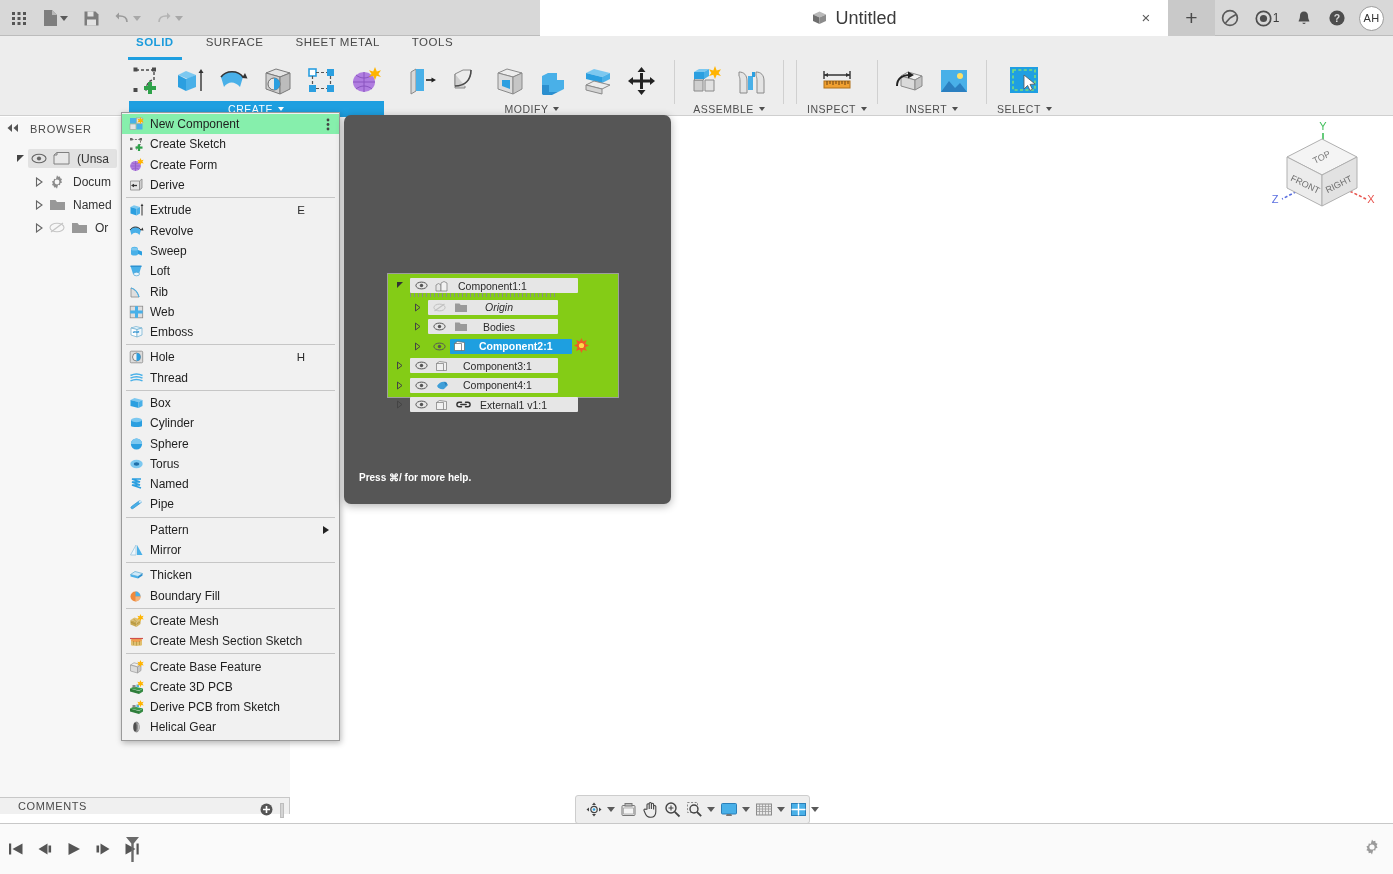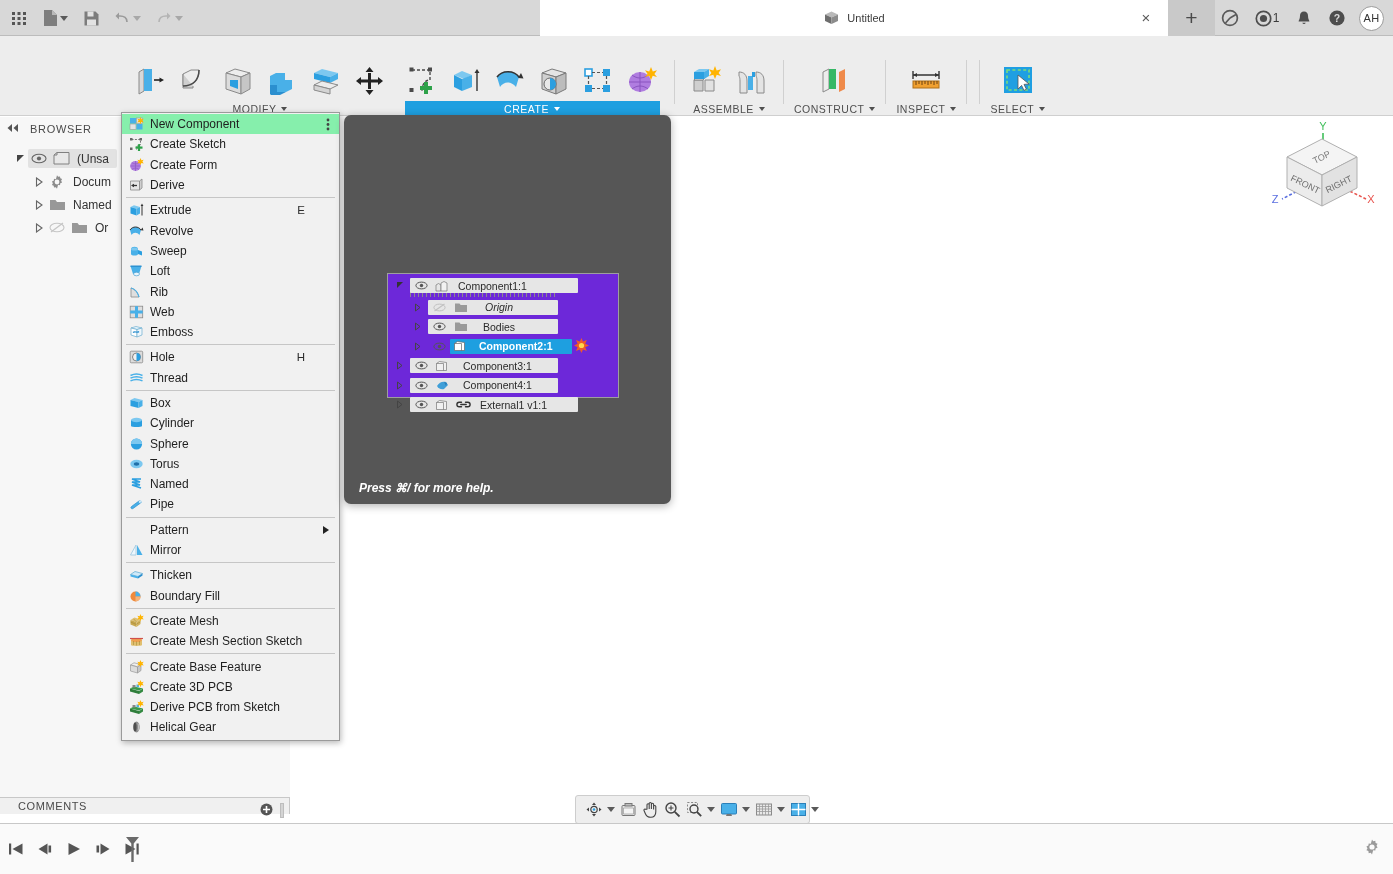--- a/index.html
+++ b/index.html
@@ -21,21 +21,21 @@
   .tb-left { position:absolute; left:0; top:0; height:36px; display:flex; align-items:center; padding-left:4px; }
   .tb-btn { width:30px; height:30px; display:flex; align-items:center; justify-content:center; cursor:default; }
   .tb-btn.wide { width:42px; }
   .caret { width:0;height:0;border-left:4px solid transparent;border-right:4px solid transparent;border-top:5px solid #5a5a5a; margin-left:2px;}
   .caret.dis { border-top-color:#a8a8a8; }
 
   .doc-tab {
     position:absolute; left:540px; top:0; width:628px; height:36px;
     background:#ffffff; display:flex; align-items:center; justify-content:center; gap:7px;
   }
-  .doc-tab .title { font-size:11px; color:#3b3b3b; }
+  .doc-tab .title { font-size:18px; color:#3b3b3b; }
   .tab-close { position:absolute; right:14px; top:10px; width:16px; height:16px; color:#5a5a5a; font-size:15px; line-height:16px; text-align:center; cursor:default;}
 
   .newtab {
     position:absolute; left:1168px; top:0; width:47px; height:36px;
     background:#c9c9c9; display:flex;align-items:center;justify-content:center;
     font-size:21px; color:#4a4a4a; font-weight:300;
   }
   .tb-right { position:absolute; right:6px; top:0; height:36px; display:flex; align-items:center; gap:3px; }
   .tb-ricon { width:30px; height:30px; display:flex; align-items:center; justify-content:center; position:relative; }
   .badge-num { font-size:12px; color:#3b3b3b; margin-left:1px; }
@@ -105,22 +105,22 @@
 
   
   .tooltip {
     position:absolute; left:344px; top:115px; width:327px; height:389px;
     background:#565656; border-radius:7px; z-index:50; color:#fff;
     box-shadow:0 2px 8px rgba(0,0,0,.3);
   }
   .tt-p { position:absolute; left:15px; width:296px; font-size:12.4px; font-weight:bold; line-height:16.4px; }
   .tt-p1 { top:29px; }
   .tt-p2 { top:75px; }
-  .tt-img { position:absolute; left:43px; top:158px; width:232px; height:125px; background:#6d28d9; border:1px solid #9e9e9e; }
-  .tt-foot { position:absolute; left:15px; top:366px; font-size:12px; font-weight:bold;font-style:italic; }
+  .tt-img { position:absolute; left:43px; top:158px; width:232px; height:125px; background:#84cc16; border:1px solid #9e9e9e; }
+  .tt-foot { position:absolute; left:15px; top:357px; font-size:10px; font-weight:bold; }
   .tr2 { height:17.5px; display:flex; align-items:center; font-size:10.5px; color:#2a2a2a; }
   .tr2 .c-w { width:20px; display:flex;align-items:center;justify-content:center; }
   .tr2 .c-e { width:22px; display:flex;align-items:center;justify-content:center; }
   .tr2 .c-i { width:21px; display:flex;align-items:center;justify-content:center; }
   .tr2 .c-l { padding-left:5px; }
   .tr2row { display:flex; align-items:center; height:15px; background:#e6e6e6; border-radius:1px; padding-right:10px; }
   .tr2row.blue { background:#1e9fe0; color:#fff; font-weight:bold; }
   .hatch {
     background-image: repeating-linear-gradient(90deg,#8a8a8a 0 1px,transparent 1px 4px);
     height:5px;
@@ -240,74 +240,36 @@
           <circle cx="9" cy="9" r="7.6" fill="#4d4d4d"></circle>
           <text x="9" y="13.2" font-size="10.5" font-family="Liberation Sans, sans-serif" font-weight="bold" fill="#d8d8d8" text-anchor="middle">?</text>
         </svg>
       </div>
       <div class="avatar">AH</div>
     </div>
   </div>
 
   <div class="ribbon">
 
+    <div class="tabs">
+      <div class="rtab active">
+          <span>SOLID</span>
+        </div>
+      <div class="rtab">
+          <span>SURFACE</span>
+        </div>
+      <div class="rtab">
+          <span>SHEET METAL</span>
+        </div>
+      <div class="rtab">
+          <span>TOOLS</span>
+        </div>
+    </div>
 
     <div class="groups">
-
-      <div class="group" style="margin-left:4px;">
-        <div class="grow">
-          <div class="gicon">
-            <svg width="34" height="34" viewBox="0 0 34 34">
-              <path d="M6 8l5-3v22l-5 3z" fill="#d8d8d8" stroke="#8a8a8a"></path>
-              <path d="M11 5h8v22h-8z" fill="#49b0e8"></path>
-              <path d="M21 16h7" stroke="#222" stroke-width="1.6"></path>
-                <path d="M31 16l-4.5-2.6v5.2z" fill="#222"></path>
-            </svg>
-          </div>
-          <div class="gicon">
-            <svg width="34" height="34" viewBox="0 0 34 34">
-              <path d="M6 10l8-4h8c0 10-6 16-16 16z" fill="#ececec" stroke="#888"></path>
-              <path d="M6 10v14h10c0-1 0-1 0-2" fill="#cfcfcf" stroke="#888"></path>
-              <path d="M22 6c0 10-6 16-16 16" fill="none" stroke="#4a4a4a" stroke-width="1.5"></path>
-            </svg>
-          </div>
-          <div class="gicon">
-            <svg width="34" height="34" viewBox="0 0 34 34">
-              <path d="M5 9l9-4 15 4-9 4z" fill="#ededed" stroke="#8a8a8a"></path>
-              <path d="M5 9v16l15 5V13z" fill="#dcdcdc" stroke="#8a8a8a"></path>
-              <path d="M29 9v16l-9 5V13z" fill="#c6c6c6" stroke="#8a8a8a"></path>
-              <path d="M9 16h8v9l-8-3z" fill="#2b9fe0"></path>
-            </svg>
-          </div>
-          <div class="gicon">
-            <svg width="34" height="34" viewBox="0 0 34 34">
-              <path d="M5 12l6-3h9v7h7v9l-6 3h-9v-7H5z" fill="#49b0e8"></path>
-              <path d="M5 12v9h7v7h9l-6 3H6l-1-1z" fill="#2b8fcf"></path>
-            </svg>
-          </div>
-          <div class="gicon">
-            <svg width="34" height="34" viewBox="0 0 34 34">
-              <path d="M5 9l8-4 16 4-8 4z" fill="#7cc8f0"></path>
-              <path d="M5 9v6l16 4V13z" fill="#2b9fe0"></path>
-                <path d="M29 9v6l-8 4V13z" fill="#49b0e8"></path>
-              <path d="M5 21l8-4 16 4-8 4z" fill="#ececec" stroke="#8a8a8a"></path>
-              <path d="M5 21v5l16 4v-5z" fill="#d4d4d4" stroke="#8a8a8a"></path>
-            </svg>
-          </div>
-          <div class="gicon">
-            <svg width="34" height="34" viewBox="0 0 34 34">
-              <path d="M16.5 3l4 5h-8zM16.5 31l4-5h-8zM3 17l5-4v8zM30 17l-5-4v8zM15 9h3v16h-3zM8 15.5h17v3H8z" fill="#222"></path>
-            </svg>
-          </div>
-        </div>
-        <div class="glabel">
-          <span>MODIFY</span>
-          <span class="caret"></span>
-        </div>
-      </div>
 
       <div class="group active-create">
         <div class="grow">
           <div class="gicon">
             <svg width="34" height="34" viewBox="0 0 34 34">
               <path d="M7 6h18v10c-4 0-8 3-8 11" fill="none" stroke="#4a4a4a" stroke-width="1.4" stroke-dasharray="3 2"></path>
               <g fill="#4a4a4a">
                   <rect x="4.5" y="3.5" width="4" height="4"></rect>
                   <rect x="23" y="3.5" width="4" height="4"></rect>
                   <rect x="4.5" y="24" width="4" height="4"></rect>
@@ -359,20 +321,72 @@
               <path d="M26 3l1.8 4.6L32 6.3l-2.6 3.8L32 13l-4.3-1.2L26 16l-1.8-4.2L20 13l2.6-2.9L20 6.3l4.2 1.3z" fill="#ffb400"></path>
             </svg>
           </div>
         </div>
         <div class="glabel">
           <span>CREATE</span>
           <span class="caret"></span>
         </div>
       </div>
 
+      <div class="group" style="margin-left:4px;">
+        <div class="grow">
+          <div class="gicon">
+            <svg width="34" height="34" viewBox="0 0 34 34">
+              <path d="M6 8l5-3v22l-5 3z" fill="#d8d8d8" stroke="#8a8a8a"></path>
+              <path d="M11 5h8v22h-8z" fill="#49b0e8"></path>
+              <path d="M21 16h7" stroke="#222" stroke-width="1.6"></path>
+                <path d="M31 16l-4.5-2.6v5.2z" fill="#222"></path>
+            </svg>
+          </div>
+          <div class="gicon">
+            <svg width="34" height="34" viewBox="0 0 34 34">
+              <path d="M6 10l8-4h8c0 10-6 16-16 16z" fill="#ececec" stroke="#888"></path>
+              <path d="M6 10v14h10c0-1 0-1 0-2" fill="#cfcfcf" stroke="#888"></path>
+              <path d="M22 6c0 10-6 16-16 16" fill="none" stroke="#4a4a4a" stroke-width="1.5"></path>
+            </svg>
+          </div>
+          <div class="gicon">
+            <svg width="34" height="34" viewBox="0 0 34 34">
+              <path d="M5 9l9-4 15 4-9 4z" fill="#ededed" stroke="#8a8a8a"></path>
+              <path d="M5 9v16l15 5V13z" fill="#dcdcdc" stroke="#8a8a8a"></path>
+              <path d="M29 9v16l-9 5V13z" fill="#c6c6c6" stroke="#8a8a8a"></path>
+              <path d="M9 16h8v9l-8-3z" fill="#2b9fe0"></path>
+            </svg>
+          </div>
+          <div class="gicon">
+            <svg width="34" height="34" viewBox="0 0 34 34">
+              <path d="M5 12l6-3h9v7h7v9l-6 3h-9v-7H5z" fill="#49b0e8"></path>
+              <path d="M5 12v9h7v7h9l-6 3H6l-1-1z" fill="#2b8fcf"></path>
+            </svg>
+          </div>
+          <div class="gicon">
+            <svg width="34" height="34" viewBox="0 0 34 34">
+              <path d="M5 9l8-4 16 4-8 4z" fill="#7cc8f0"></path>
+              <path d="M5 9v6l16 4V13z" fill="#2b9fe0"></path>
+                <path d="M29 9v6l-8 4V13z" fill="#49b0e8"></path>
+              <path d="M5 21l8-4 16 4-8 4z" fill="#ececec" stroke="#8a8a8a"></path>
+              <path d="M5 21v5l16 4v-5z" fill="#d4d4d4" stroke="#8a8a8a"></path>
+            </svg>
+          </div>
+          <div class="gicon">
+            <svg width="34" height="34" viewBox="0 0 34 34">
+              <path d="M16.5 3l4 5h-8zM16.5 31l4-5h-8zM3 17l5-4v8zM30 17l-5-4v8zM15 9h3v16h-3zM8 15.5h17v3H8z" fill="#222"></path>
+            </svg>
+          </div>
+        </div>
+        <div class="glabel">
+          <span>MODIFY</span>
+          <span class="caret"></span>
+        </div>
+      </div>
+
       <div class="vsep"></div>
 
       <div class="group">
         <div class="grow">
           <div class="gicon">
             <svg width="34" height="34" viewBox="0 0 34 34">
               <path d="M4 16h9v11H4z" fill="#cfcfcf" stroke="#8a8a8a"></path>
               <path d="M15 16h9v11h-9z" fill="#e2e2e2" stroke="#8a8a8a"></path>
               <path d="M4 16l4-5h9l-4 5z" fill="#ededed" stroke="#8a8a8a"></path>
               <path d="M4 8l5-3h10l-5 3z" fill="#7cc8f0"></path>
@@ -391,35 +405,20 @@
           </div>
         </div>
         <div class="glabel">
           <span>ASSEMBLE</span>
           <span class="caret"></span>
         </div>
       </div>
 
       <div class="vsep"></div>
 
-      <div class="group" style="min-width:74px;">
-        <div class="grow">
-          <div class="gicon">
-            <svg width="34" height="34" viewBox="0 0 34 34">
-              <path d="M5 8l6-3v20l-6 3z" fill="#ededed" stroke="#8a8a8a"></path>
-              <path d="M11 5h7v20h-7z" fill="#35b865"></path>
-              <path d="M21 8l6-3v20l-6 3z" fill="#ef8a4a"></path>
-            </svg>
-          </div>
-        </div>
-        <div class="glabel">
-          <span>CONSTRUCT</span>
-          <span class="caret"></span>
-        </div>
-      </div>
 
       <div class="vsep"></div>
 
       <div class="group" style="min-width:66px;">
         <div class="grow">
           <div class="gicon">
             <svg width="34" height="34" viewBox="0 0 34 34">
               <path d="M4 7v8M30 7v8M4 11h26" stroke="#333" stroke-width="1.4"></path>
               <path d="M4 11l4-2v4zM30 11l-4-2v4z" fill="#333"></path>
               <rect x="4" y="17" width="26" height="7" fill="#f0a030" stroke="#b07018"></rect>
@@ -430,20 +429,44 @@
           </div>
         </div>
         <div class="glabel">
           <span>INSPECT</span>
           <span class="caret"></span>
         </div>
       </div>
 
       <div class="vsep"></div>
 
+      <div class="group">
+        <div class="grow">
+          <div class="gicon">
+            <svg width="34" height="34" viewBox="0 0 34 34">
+              <path d="M8 12l7-4 14 4-7 4z" fill="#f2f2f2" stroke="#8a8a8a"></path>
+              <path d="M8 12v10l14 4V16z" fill="#dadada" stroke="#8a8a8a"></path>
+              <path d="M29 12v10l-7 4V16z" fill="#c4c4c4" stroke="#8a8a8a"></path>
+              <path d="M4 22c0-8 6-11 12-11" fill="none" stroke="#222" stroke-width="2"></path>
+              <path d="M21 11l-6-3.5v7z" fill="#222"></path>
+            </svg>
+          </div>
+          <div class="gicon">
+            <svg width="34" height="34" viewBox="0 0 34 34">
+              <rect x="4" y="6" width="26" height="22" fill="#49b0e8"></rect>
+              <circle cx="23" cy="12" r="3" fill="#ffe066"></circle>
+              <path d="M4 28l8-11 6 7 5-5 7 9z" fill="#2b7fc0"></path>
+            </svg>
+          </div>
+        </div>
+        <div class="glabel">
+          <span>INSERT</span>
+          <span class="caret"></span>
+        </div>
+      </div>
 
       <div class="vsep"></div>
 
       <div class="group" style="min-width:62px;">
         <div class="grow">
           <div class="gicon">
             <svg width="34" height="34" viewBox="0 0 34 34">
               <rect x="3" y="3" width="28" height="26" fill="#1f9fe2"></rect>
               <rect x="6" y="6" width="22" height="20" fill="none" stroke="#7ade7a" stroke-width="1.6" stroke-dasharray="3 2.4"></rect>
               <path d="M17 11v14l3.6-3.6 2.4 5 2.4-1.2-2.4-4.8 5-0.4z" fill="#fff" stroke="#555" stroke-width=".8"></path>

